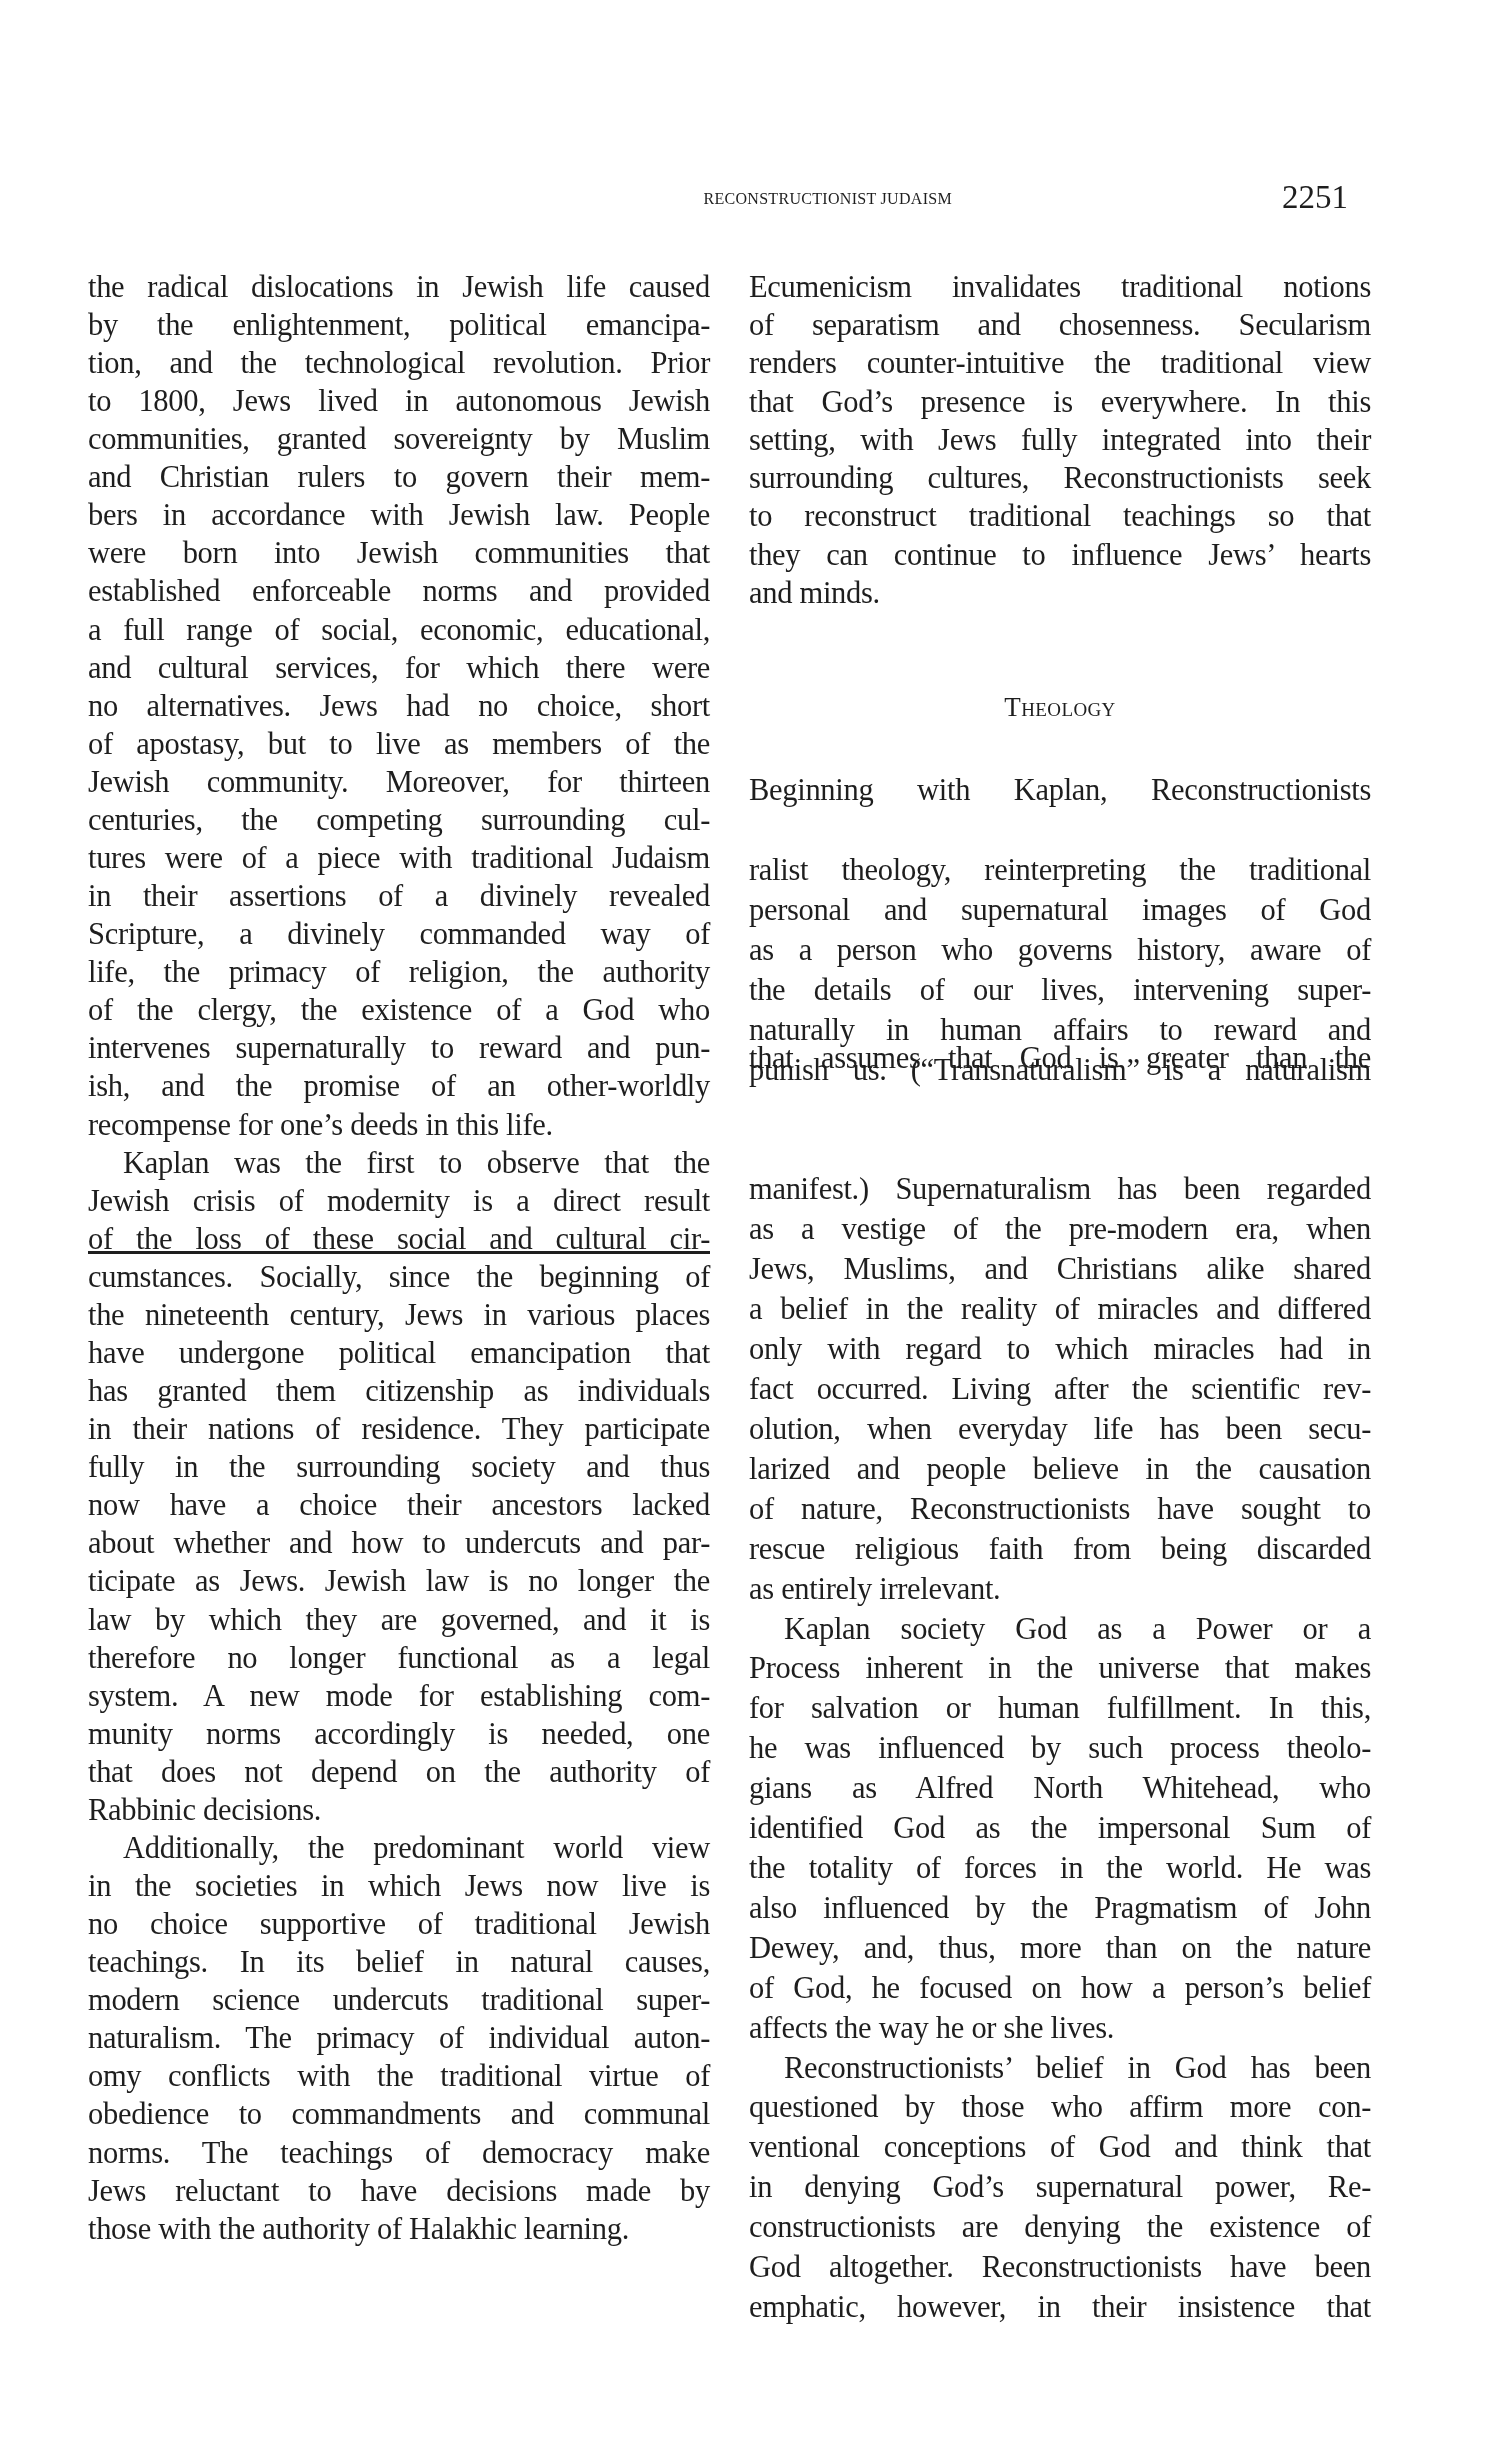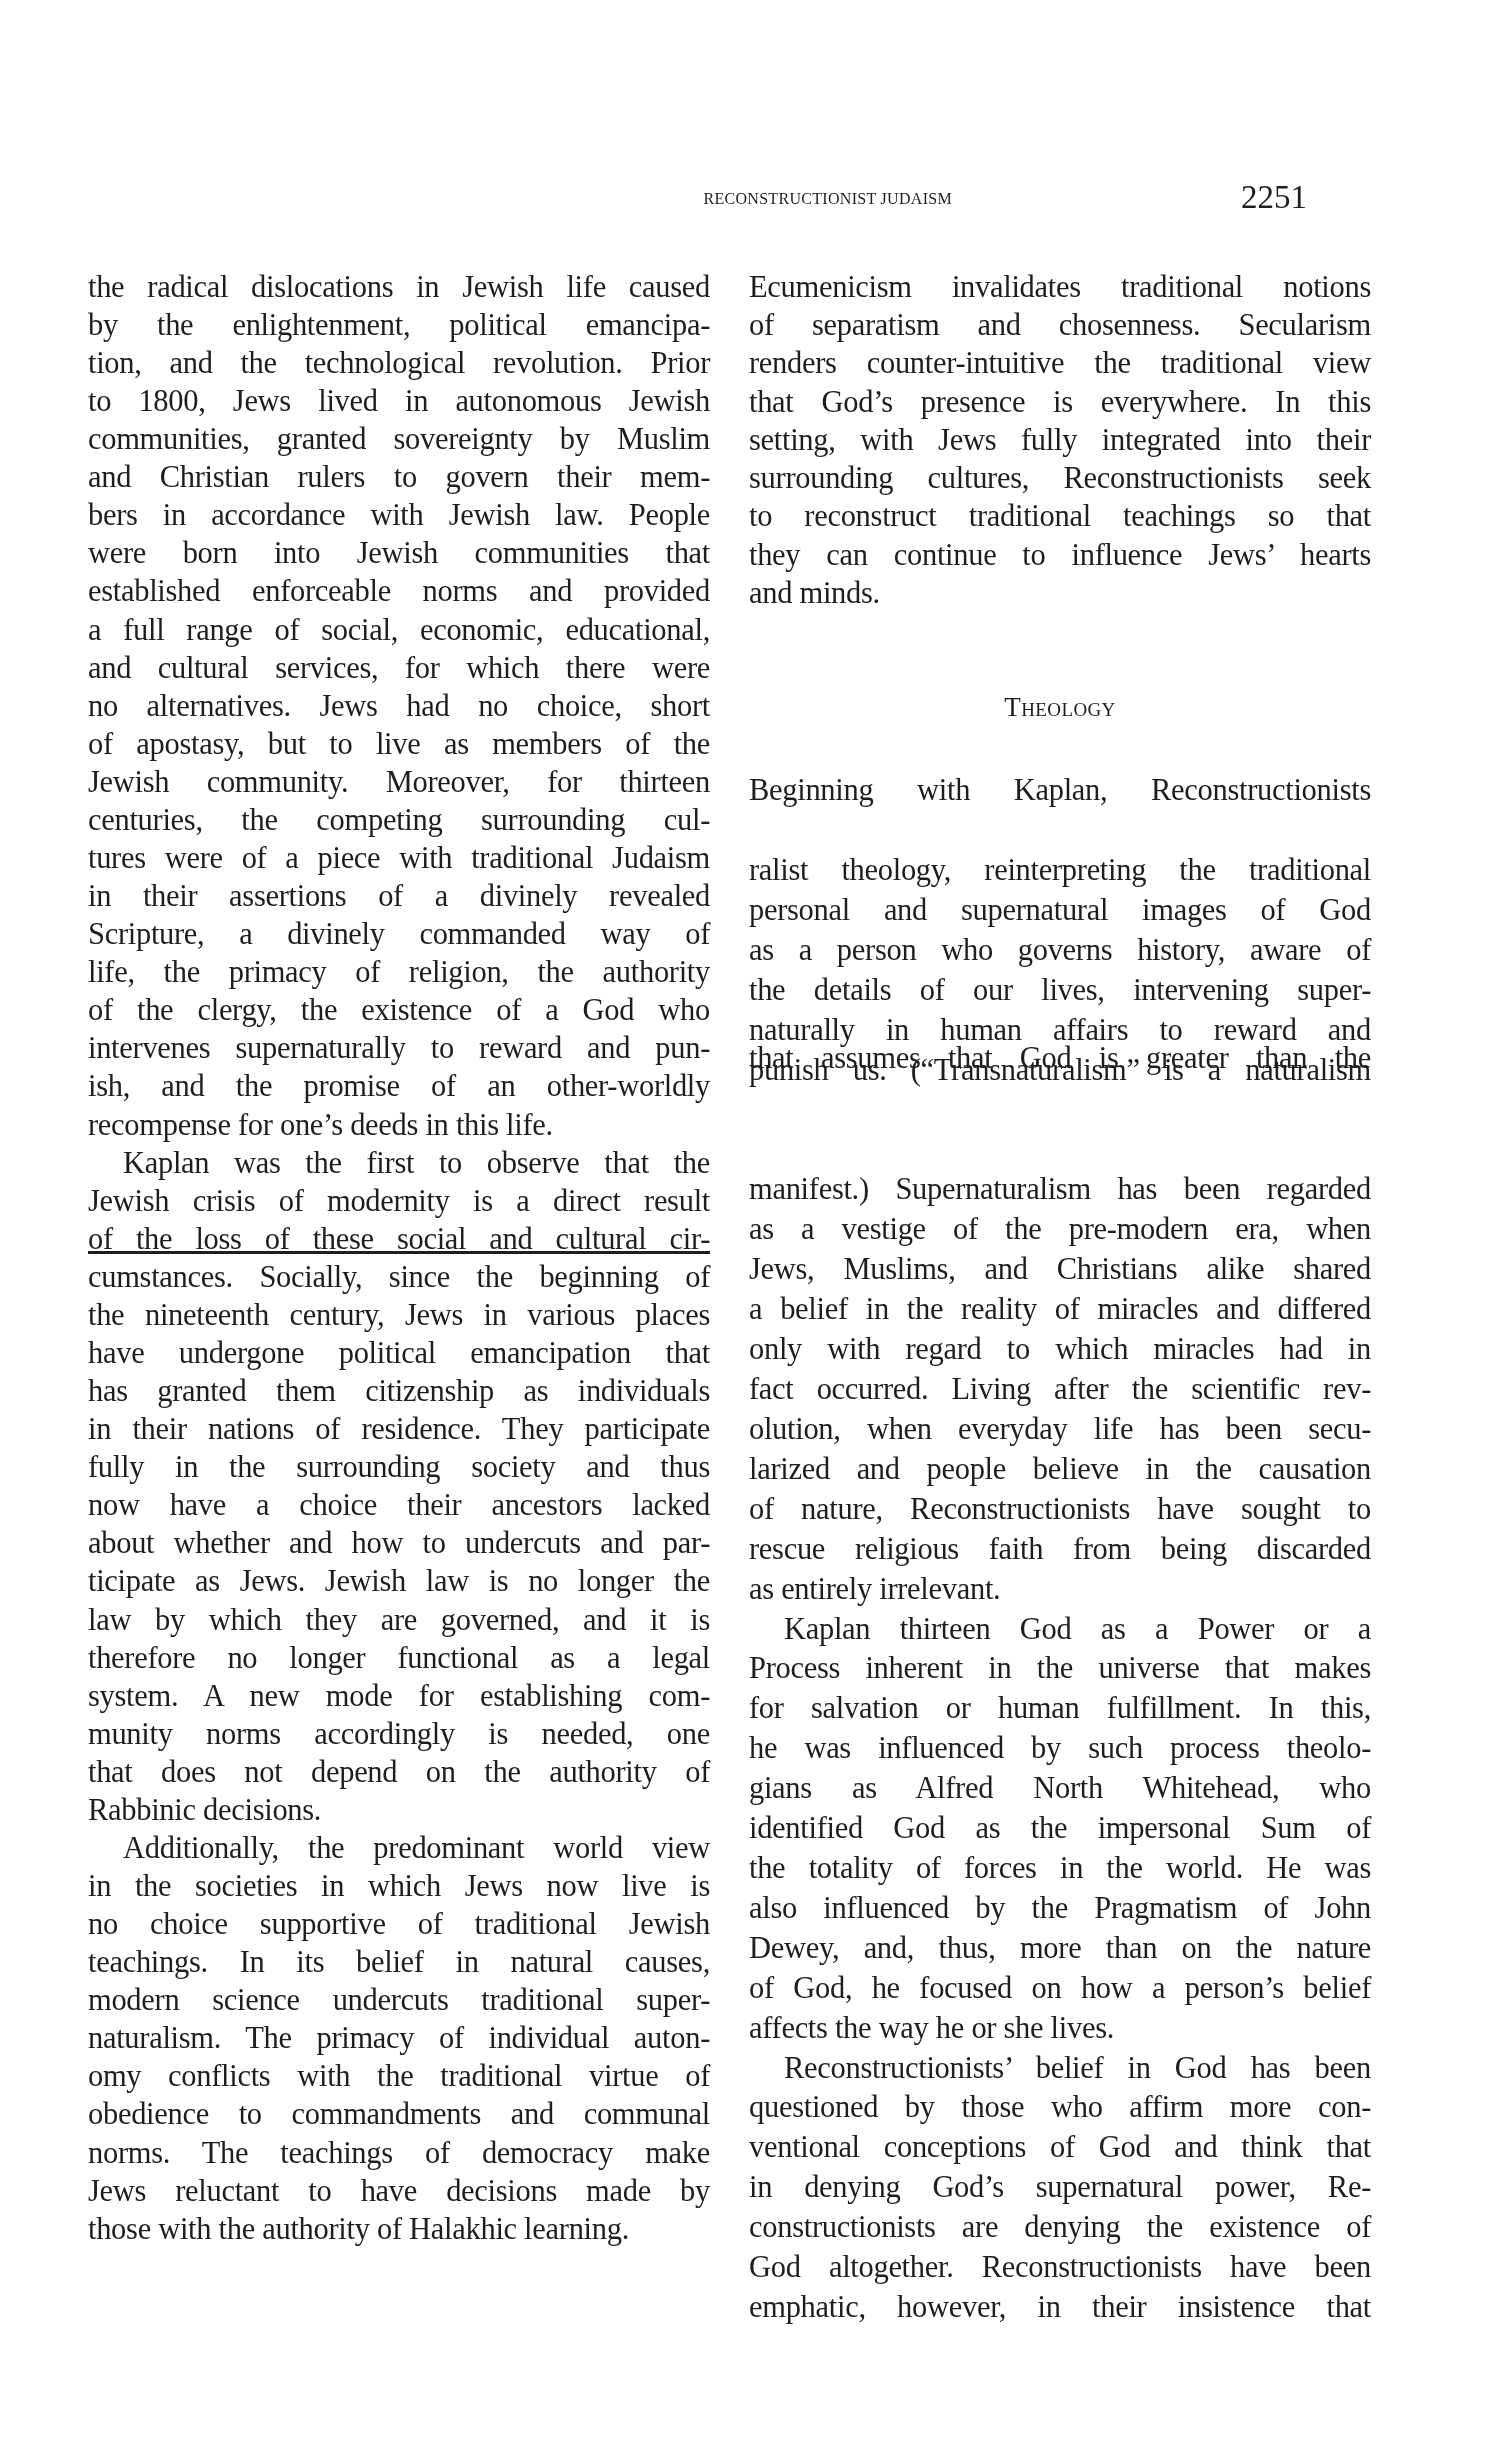--- a/index.html
+++ b/index.html
@@ -8,22 +8,22 @@
     position: absolute; left: 0; top: 0; width: 1503px; height: 2462px;
     background: #ffffff; color: #1e1e1e;
     font-family: "Liberation Serif", "DejaVu Serif", serif;
   }
   .running-head {
     position: absolute; left: 468px; width: 484px; top: 189px;
     text-align: right; font-size: 16px; letter-spacing: 0.3px;
     font-variant: small-caps; text-transform: uppercase; line-height: 20px;
   }
   .page-number {
-    position: absolute; left: 1213px; width: 94px; top: 179px;
-    text-align: right; font-size: 33px; line-height: 37px;
+    position: absolute; left: 1282px; width: 94px; top: 179px;
+    font-size: 33px; line-height: 37px;
   }
   .column { position: absolute; top: 0; width: 622px; height: 2462px; }
   .col-left { left: 88px; }
   .col-right { left: 749px; }
   .line {
     position: absolute; left: 0; width: 622px;
     font-size: 30.5px; line-height: 37px; height: 37px;
     white-space: nowrap; text-align: justify; text-align-last: justify;
     letter-spacing: -0.3px; word-spacing: 0px;
   }
@@ -119,21 +119,21 @@
       <div class="line" style="top: 1211px;">as a vestige of the pre-modern era, when</div>
       <div class="line" style="top: 1251px;">Jews, Muslims, and Christians alike shared</div>
       <div class="line" style="top: 1291px;">a belief in the reality of miracles and differed</div>
       <div class="line" style="top: 1331px;">only with regard to which miracles had in</div>
       <div class="line" style="top: 1371px;">fact occurred. Living after the scientific rev-</div>
       <div class="line" style="top: 1411px;">olution, when everyday life has been secu-</div>
       <div class="line" style="top: 1451px;">larized and people believe in the causation</div>
       <div class="line" style="top: 1491px;">of nature, Reconstructionists have sought to</div>
       <div class="line" style="top: 1531px;">rescue religious faith from being discarded</div>
       <div class="line last" style="top: 1571px;">as entirely irrelevant.</div>
-      <div class="line indent" style="top: 1611px;">Kaplan thirteen God as a Power or a</div>
+      <div class="line indent" style="top: 1611px;">Kaplan society God as a Power or a</div>
       <div class="line" style="top: 1650px;">Process inherent in the universe that makes</div>
       <div class="line" style="top: 1690px;">for salvation or human fulfillment. In this,</div>
       <div class="line" style="top: 1730px;">he was influenced by such process theolo-</div>
       <div class="line" style="top: 1770px;">gians as Alfred North Whitehead, who</div>
       <div class="line" style="top: 1810px;">identified God as the impersonal Sum of</div>
       <div class="line" style="top: 1850px;">the totality of forces in the world. He was</div>
       <div class="line" style="top: 1890px;">also influenced by the Pragmatism of John</div>
       <div class="line" style="top: 1930px;">Dewey, and, thus, more than on the nature</div>
       <div class="line" style="top: 1970px;">of God, he focused on how a person’s belief</div>
       <div class="line last" style="top: 2010px;">affects the way he or she lives.</div>

